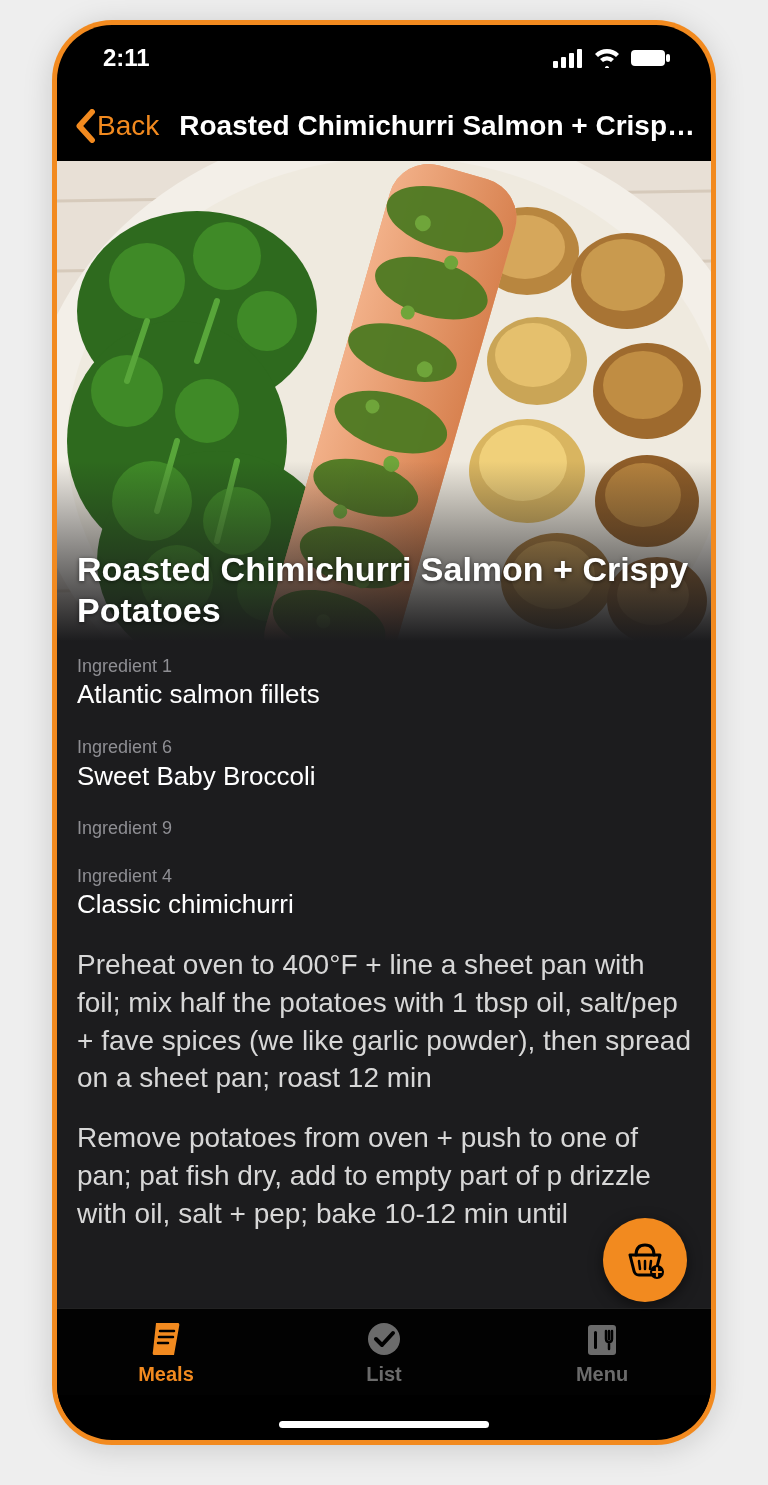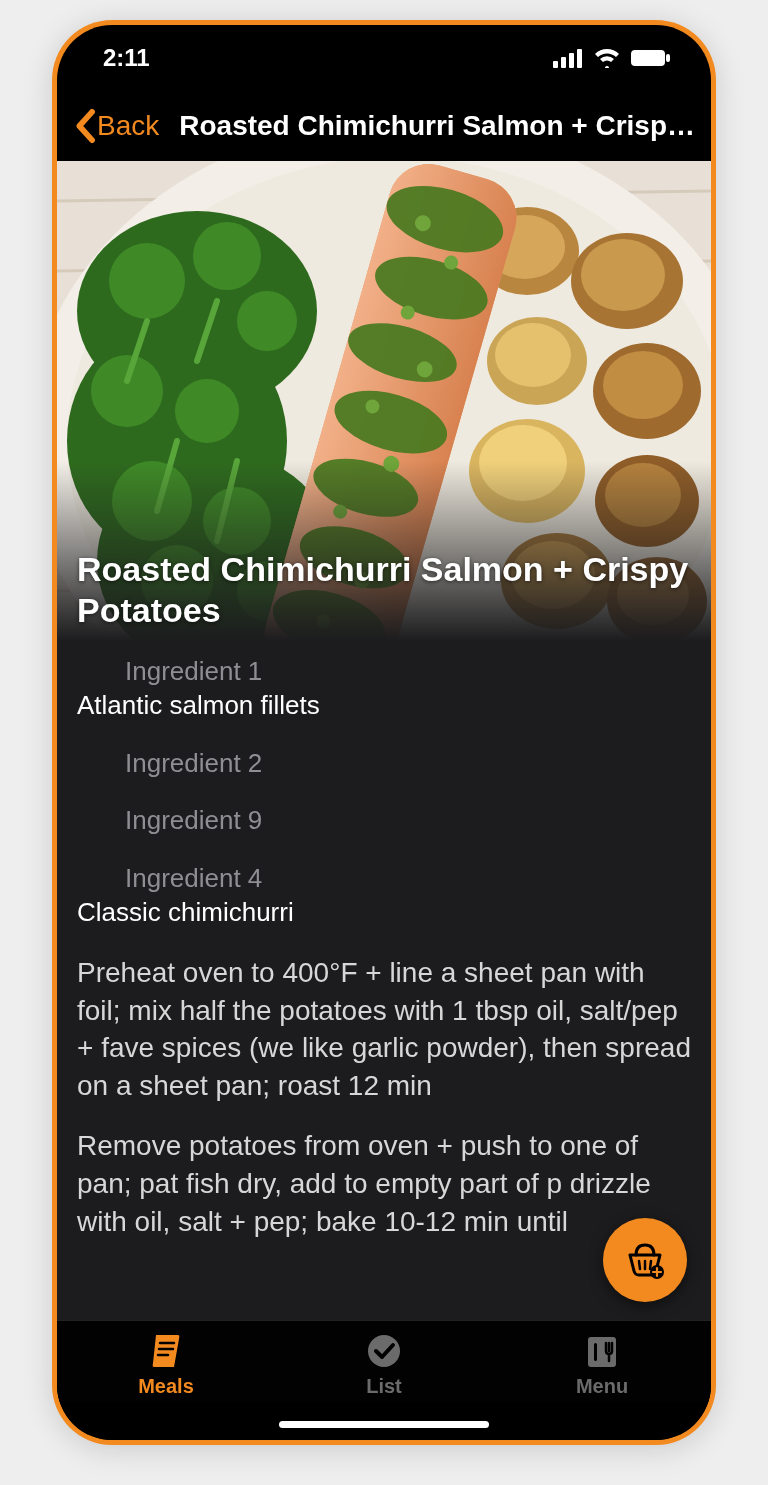--- a/index.html
+++ b/index.html
@@ -97,37 +97,37 @@
     padding:0 20px;
     text-shadow:0 1px 4px rgba(0,0,0,0.6);
   }
   
   .content{
     background:var(--panel);
     padding:14px 20px 140px 20px;
     color:#fff;
   }
   .ing-block{margin-bottom:24px;}
-  .ing-label{color:var(--muted);font-size:26px;line-height:1.3;margin-left:48px;}
+  .ing-label{color:var(--muted);font-size:18px;line-height:1.3;}
   .ing-value{color:#fff;font-size:26px;line-height:1.3;}
   .step{color:#d7d7d7;font-size:28px;line-height:1.35;margin-bottom:22px;}
   
   .fab{
     position:absolute;
     right:24px;
     bottom:138px;
     width:84px;height:84px;border-radius:50%;
     background:var(--accent);
     display:flex;align-items:center;justify-content:center;
     box-shadow:0 4px 14px rgba(0,0,0,0.5);
     cursor:pointer;
   }
   
   .tab-bar{
-    position:absolute;left:0;right:0;bottom:0;
+    position:absolute;left:0;right:0;bottom:12px;
     height:120px;
     background:rgba(0,0,0,0.92);
     display:flex;
     justify-content:space-around;
     align-items:flex-start;
     padding-top:10px;
     border-top:1px solid #222;
   }
   .tab{
     display:flex;flex-direction:column;align-items:center;gap:4px;
@@ -272,21 +272,22 @@
       <div class="hero-fade"></div>
       <div class="hero-title">Roasted Chimichurri Salmon + Crispy Potatoes</div>
     </div>
 
     <div class="content">
       <div class="ing-block">
         <div class="ing-label">Ingredient 1</div>
         <div class="ing-value">Atlantic salmon fillets</div>
       </div>
       <div class="ing-block">
-        <div class="ing-label">Ingredient 2</div>
+        <div class="ing-label">Ingredient 6</div>
+        <div class="ing-value">Sweet Baby Broccoli</div>
       </div>
       <div class="ing-block">
         <div class="ing-label">Ingredient 9</div>
       </div>
       <div class="ing-block">
         <div class="ing-label">Ingredient 4</div>
         <div class="ing-value">Classic chimichurri</div>
       </div>
       <div class="step">Preheat oven to 400°F + line a sheet pan with foil; mix half the potatoes with 1 tbsp oil, salt/pep + fave spices (we like garlic powder), then spread on a sheet pan; roast 12 min</div>
       <div class="step">Remove potatoes from oven + push to one of pan; pat fish dry, add to empty part of p drizzle with oil, salt + pep; bake 10-12 min until</div>

